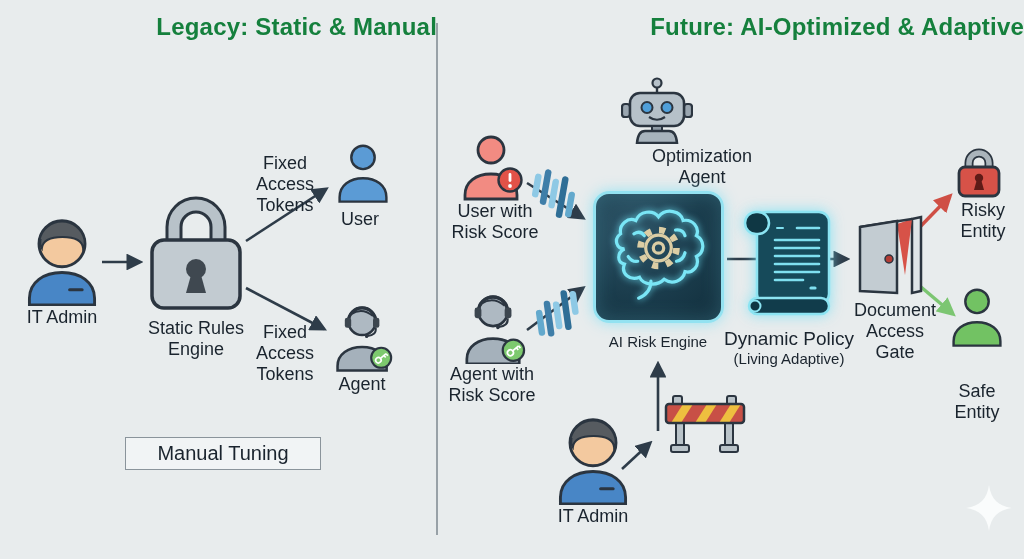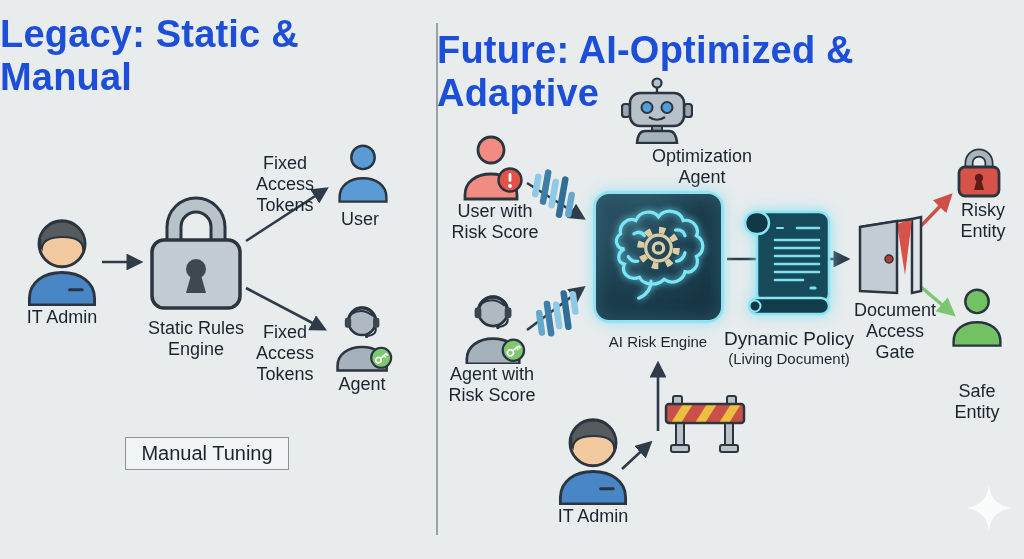--- a/index.html
+++ b/index.html
@@ -4,55 +4,55 @@
 <style>
   html,body{margin:0;padding:0;background:#dfe3e5;}
   #stage{
     position:relative;width:1024px;height:559px;overflow:hidden;
     background:#e8eced;
     font-family:"Liberation Sans", sans-serif;
     color:#1a242e;
   }
   .abs{position:absolute;}
   .title{
-    position:absolute;top:13px;font-size:38px;font-weight:700;color:#1d4ed8;
-    text-align:left;letter-spacing:.2px;
+    position:absolute;top:13px;font-size:24px;font-weight:700;color:#15803d;
+    text-align:right;letter-spacing:.2px;
   }
   .lbl{
     position:absolute;text-align:center;font-size:18px;line-height:1.17;
     color:#1a242e;transform:translateX(-50%);white-space:nowrap;
   }
   .lbl-sm{font-size:15px;}
   .divider{
     position:absolute;left:436px;top:23px;width:2px;height:512px;
     background:#98a1a7;
   }
   .manual-box{
-    position:absolute;left:125px;top:437px;width:164px;height:33px;
+    position:absolute;left:125px;top:437px;width:196px;height:33px;
     border:1.5px solid #8a949b;background:#f1f4f5;
     display:flex;align-items:center;justify-content:center;
     font-size:20px;color:#1a242e;box-sizing:border-box;
   }
   .engine-box{
     position:absolute;left:593px;top:191px;width:131px;height:132px;
     border:3px solid #93e2f1;border-radius:16px;box-sizing:border-box;
     background:radial-gradient(120% 120% at 30% 25%, #2e5568 0%, #1b3d4d 45%, #0e2835 100%);
     box-shadow:0 0 14px rgba(125,224,244,.75), inset 0 0 20px rgba(125,224,244,.22);
   }
   .brain-glow{filter:drop-shadow(0 0 4px rgba(110,230,250,.9));}
   .scroll-glow{filter:drop-shadow(0 0 7px rgba(120,224,244,.85));}
   svg{display:block;}
 </style>
 </head>
 <body>
 
 <div id="stage">
 
   <div class="title" style="left:0;width:437px;">Legacy: Static &amp; Manual</div>
-  <div class="title" style="left:437px;width:587px;margin-top:16px;">Future: AI-Optimized &amp; Adaptive</div>
+  <div class="title" style="left:437px;width:587px;">Future: AI-Optimized &amp; Adaptive</div>
 
   <div class="divider"></div>
 
   <svg class="abs" style="left:0;top:0;" width="1024" height="559" viewBox="0 0 1024 559">
     <defs>
       <marker id="mA" viewBox="0 0 10 10" refX="8" refY="5" markerWidth="6.5" markerHeight="6.5" orient="auto-start-reverse">
         <path d="M0,0 L10,5 L0,10 z" fill="#2e3c49"></path>
       </marker>
       <marker id="mR" viewBox="0 0 10 10" refX="8" refY="5" markerWidth="5.5" markerHeight="5.5" orient="auto-start-reverse">
         <path d="M0,0 L10,5 L0,10 z" fill="#cf4f45"></path>
@@ -252,21 +252,21 @@
       <line x1="34" y1="42" x2="78" y2="42"></line>
       <line x1="34" y1="50" x2="78" y2="50"></line>
       <line x1="34" y1="58" x2="78" y2="58"></line>
       <line x1="34" y1="66" x2="78" y2="66"></line>
       <line x1="34" y1="74" x2="62" y2="74"></line>
       <line x1="70" y1="82" x2="74" y2="82" stroke-width="3.2"></line>
     </g>
   </svg>
   <div class="lbl" style="left:789px;top:328px;font-size:19px;">
     <div>Dynamic Policy</div>
-    <div class="lbl-sm">(Living Document)</div>
+    <div class="lbl-sm">(Living Adaptive)</div>
   </div>
 
   <svg class="abs" style="left:855px;top:213px;" width="70" height="84" viewBox="0 0 70 84">
     <polygon points="57,6 66,4 66,78 57,80" fill="#dfe5e8" stroke="#2b3540" stroke-width="2.5"></polygon>
     <polygon points="42,11 57,6 50,62" fill="#d75248"></polygon>
     <line x1="5" y1="14" x2="57" y2="6" stroke="#2b3540" stroke-width="2.5"></line>
     <polygon points="5,14 42,8 42,80 5,78" fill="#c3ccd2" stroke="#2b3540" stroke-width="2.5"></polygon>
     <circle cx="34" cy="46" r="4" fill="#b23c35" stroke="#2b3540" stroke-width="1.5"></circle>
   </svg>
   <div class="lbl" style="left:895px;top:300px;">

